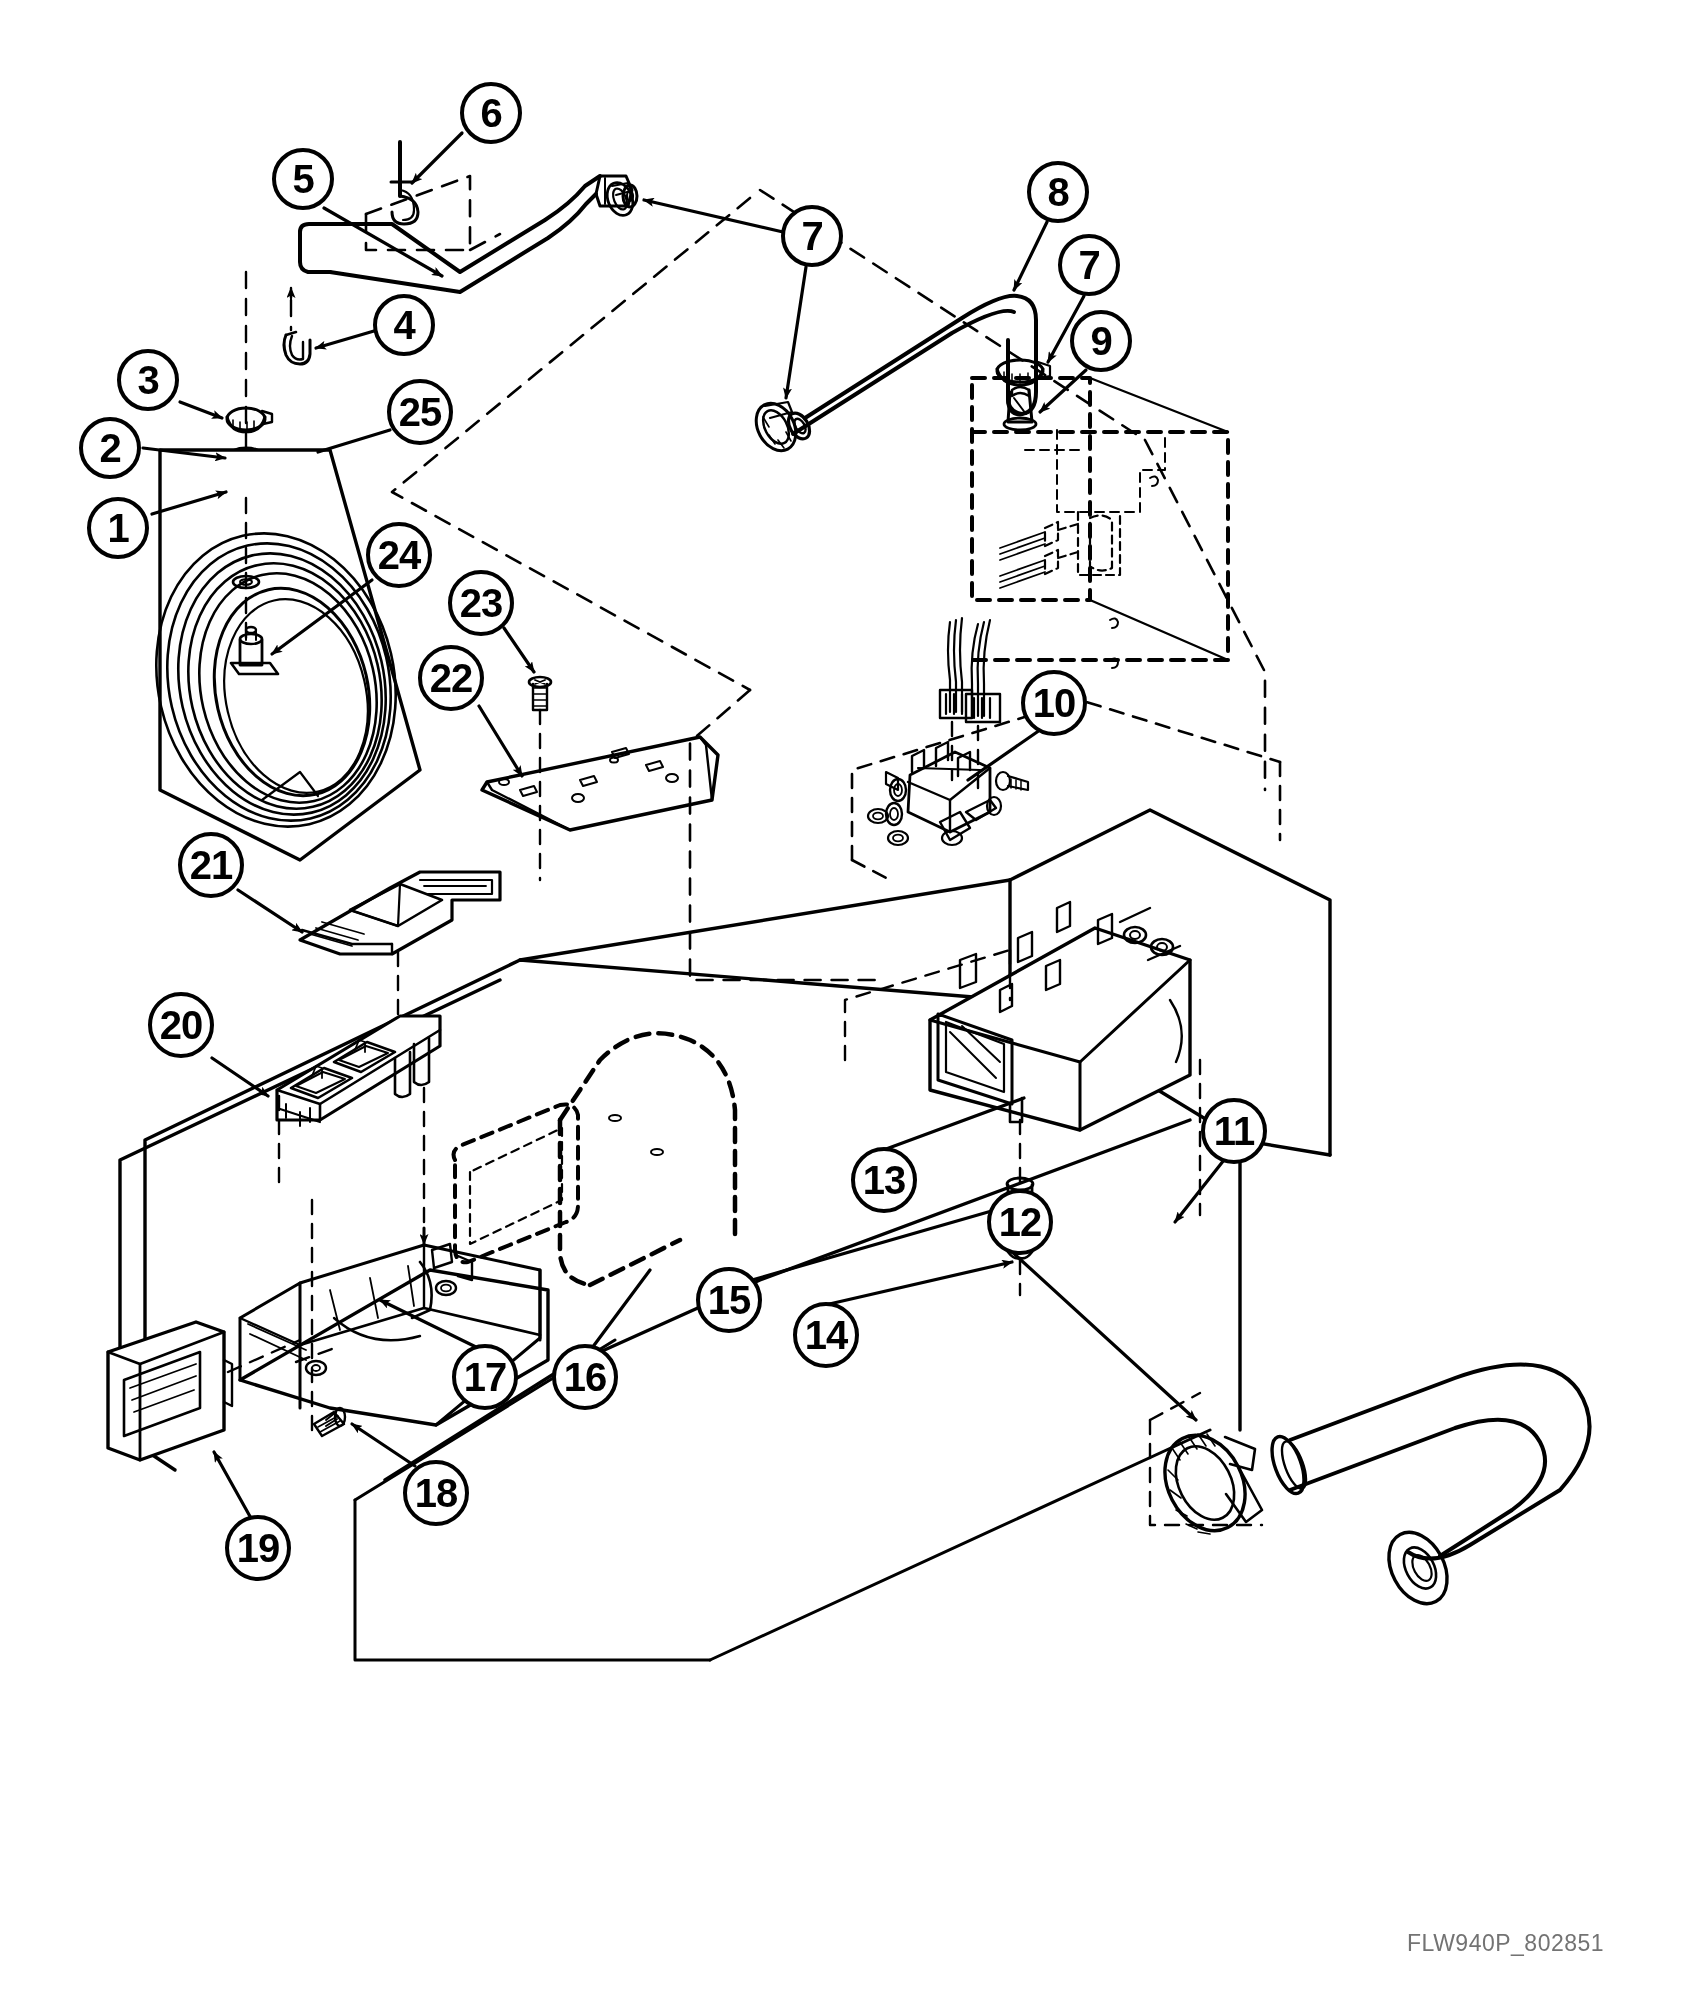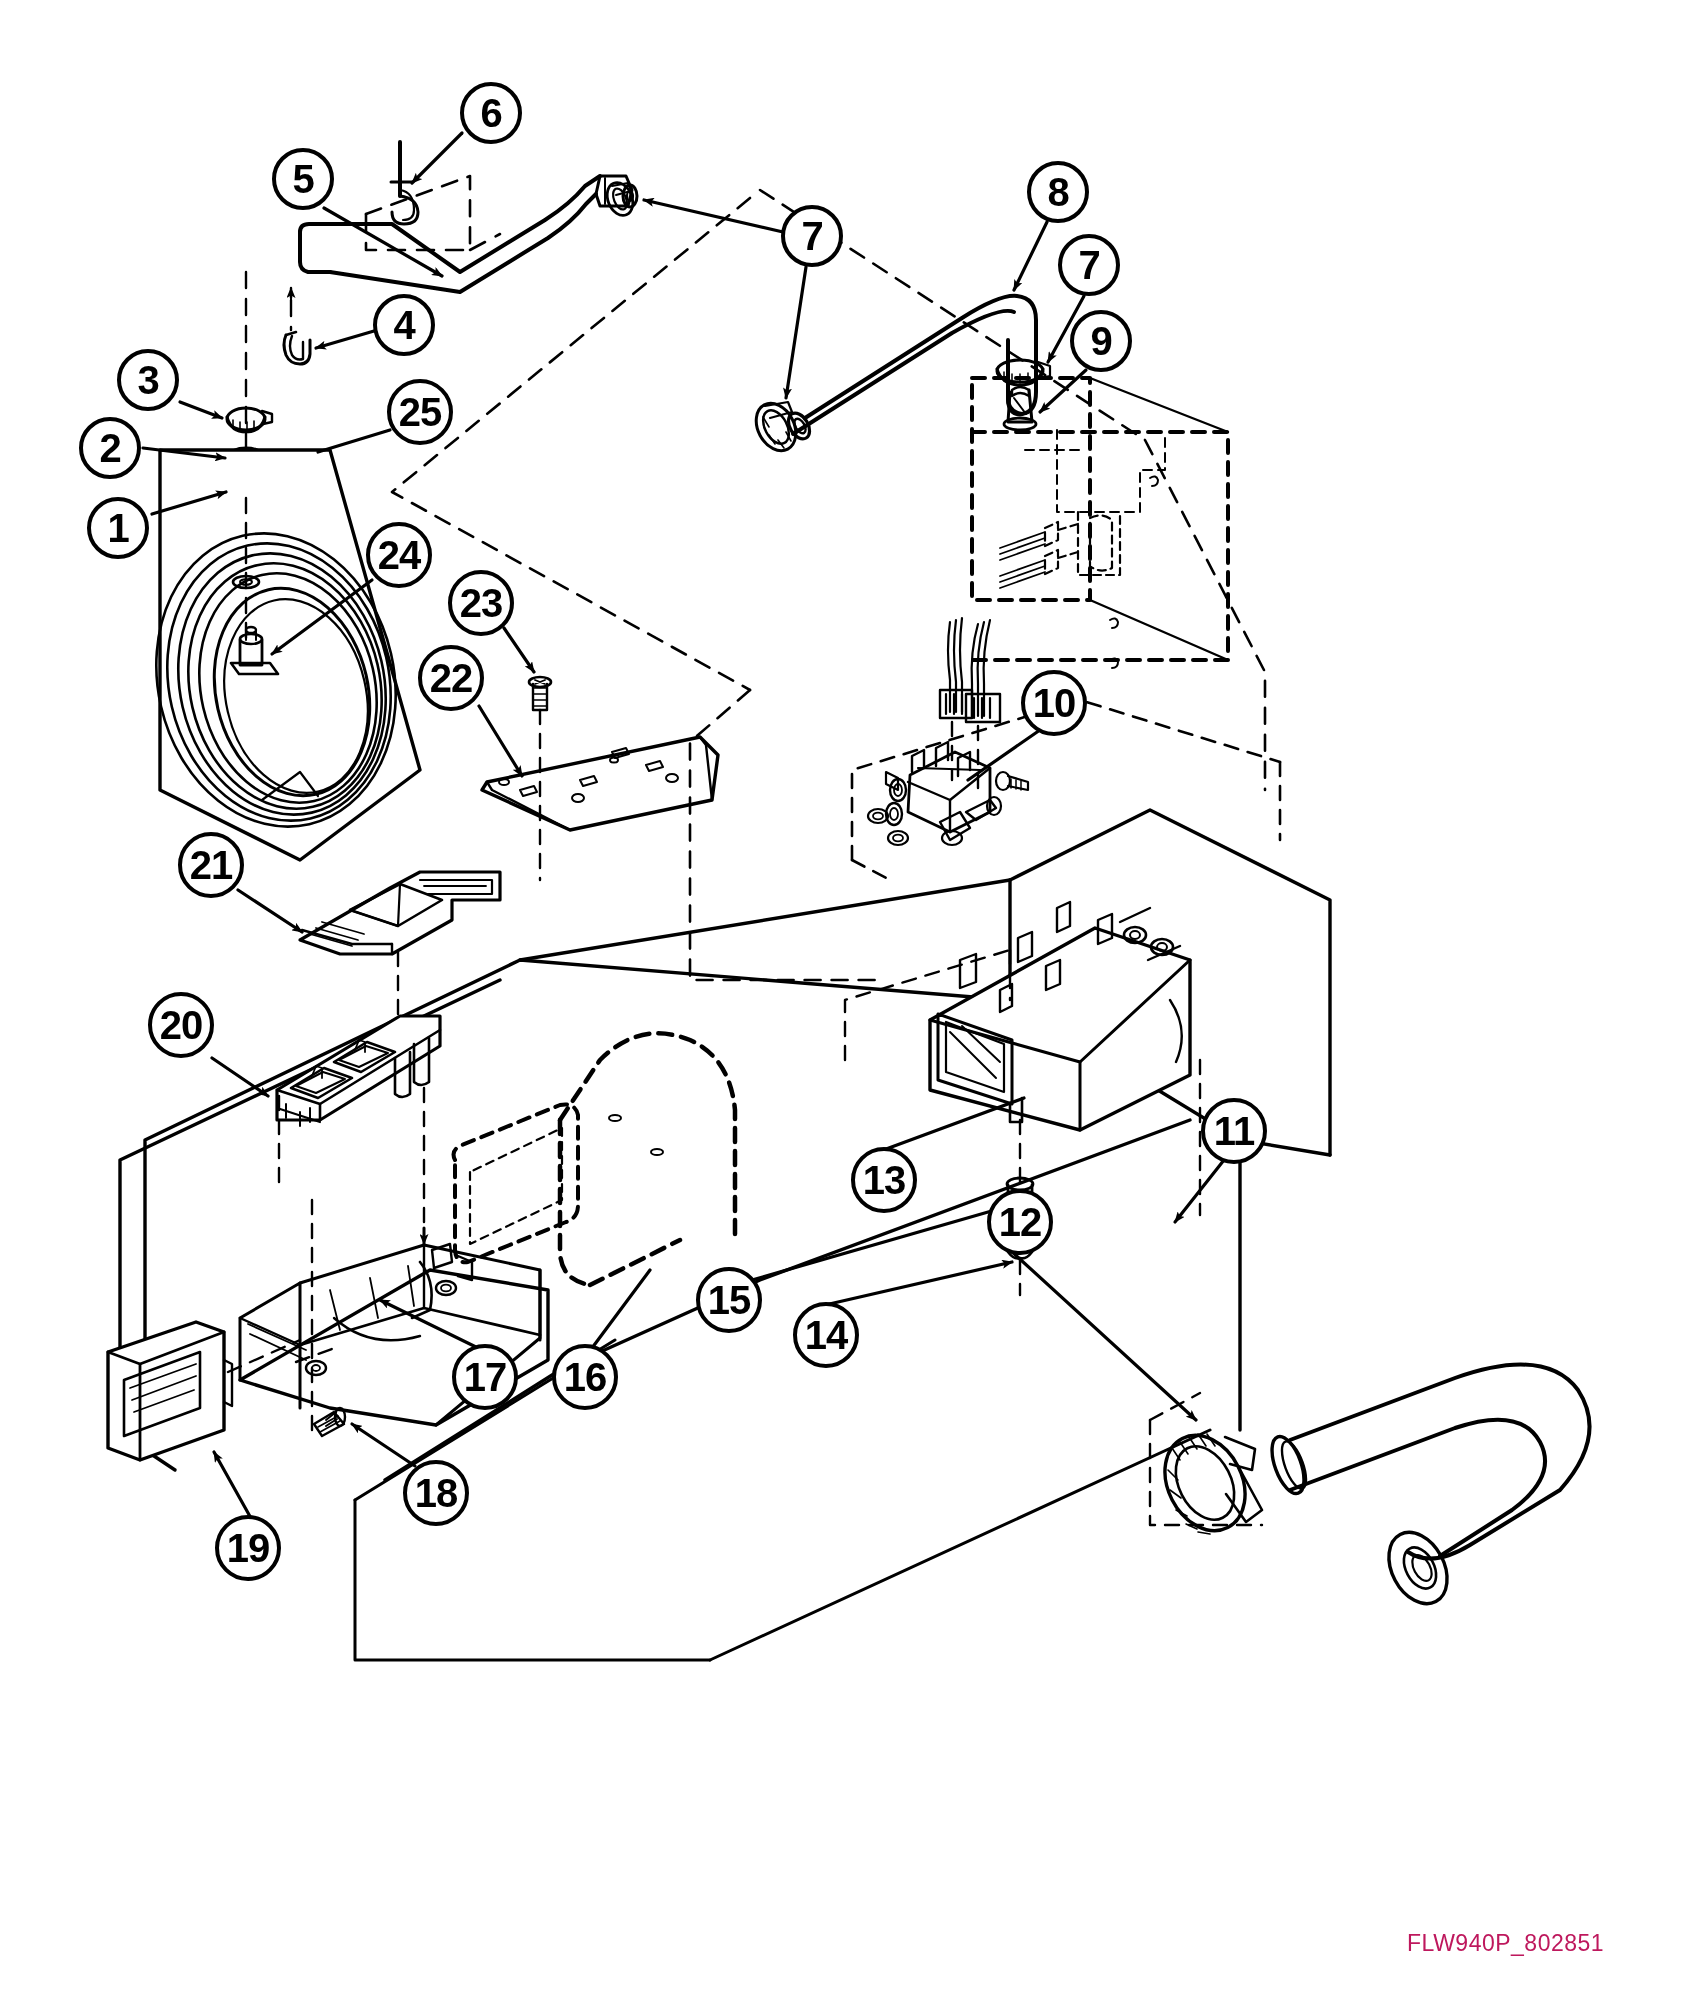--- a/index.html
+++ b/index.html
@@ -22,21 +22,21 @@
     font-weight:bold;
     color:#000;
     box-sizing:border-box;
     letter-spacing:-1px;
   }
   .c-1d{width:62px;height:62px;font-size:40px;}
   .c-2d{width:66px;height:66px;font-size:40px;}
   .caption{
     position:absolute;
     font-size:23px;
-    color:#be185d;
+    color:#737373;
     letter-spacing:0.5px;
     font-family:"Liberation Sans", sans-serif;
   }
 </style>
 </head>
 <body>
 
 <div id="stage">
 
   <svg id="artboard" viewBox="0 0 1690 2000" xmlns="http://www.w3.org/2000/svg">
@@ -547,21 +547,21 @@
     <div class="callout c-1d" style="left:1070px;top:310px;">9</div>
     <div class="callout c-2d" style="left:1021px;top:670px;">10</div>
     <div class="callout c-2d" style="left:1201px;top:1098px;">11</div>
     <div class="callout c-2d" style="left:987px; top:1189px;">12</div>
     <div class="callout c-2d" style="left:851px; top:1147px;">13</div>
     <div class="callout c-2d" style="left:793px; top:1302px;">14</div>
     <div class="callout c-2d" style="left:696px; top:1267px;">15</div>
     <div class="callout c-2d" style="left:552px; top:1344px;text-align:right;">16</div>
     <div class="callout c-2d" style="left:452px; top:1344px;">17</div>
     <div class="callout c-2d" style="left:403px; top:1460px;">18</div>
-    <div class="callout c-2d" style="left:215px; top:1515px;">19</div>
+    <div class="callout c-2d" style="left:225px; top:1515px;">19</div>
     <div class="callout c-2d" style="left:148px; top:992px;">20</div>
     <div class="callout c-2d" style="left:178px; top:832px;">21</div>
     <div class="callout c-2d" style="left:418px; top:645px;">22</div>
     <div class="callout c-2d" style="left:448px; top:570px;">23</div>
     <div class="callout c-2d" style="left:366px; top:522px;">24</div>
     <div class="callout c-2d" style="left:387px; top:379px;text-align:center;">25</div>
   </div>
 
   <div class="caption" style="left:1407px; top:1930px;">FLW940P_802851</div>
 

